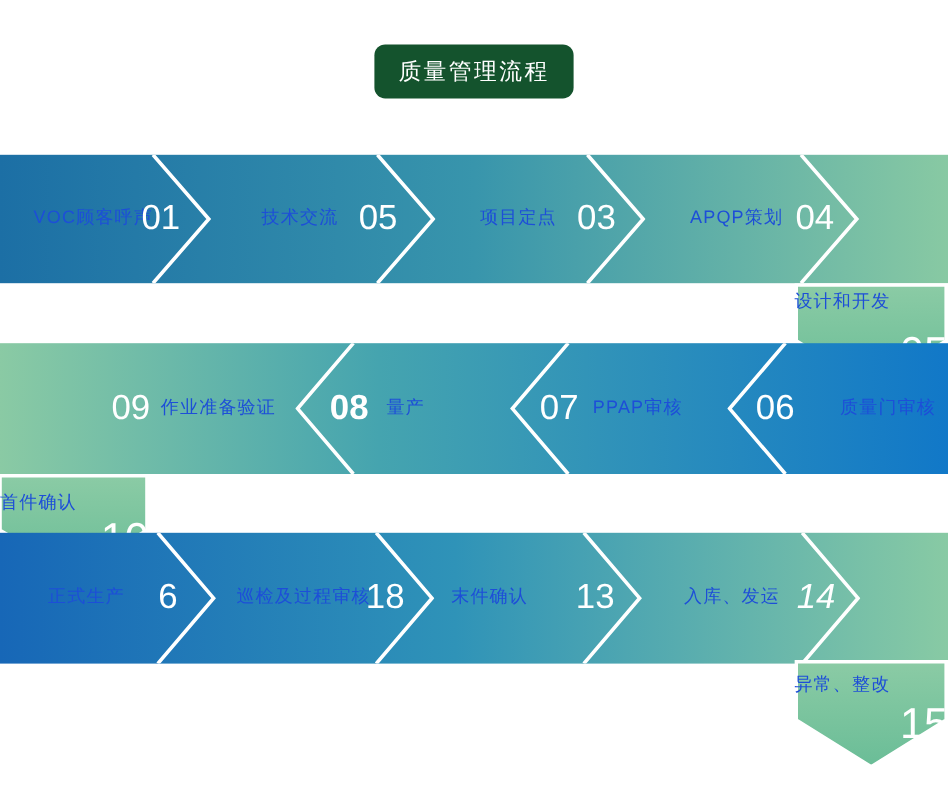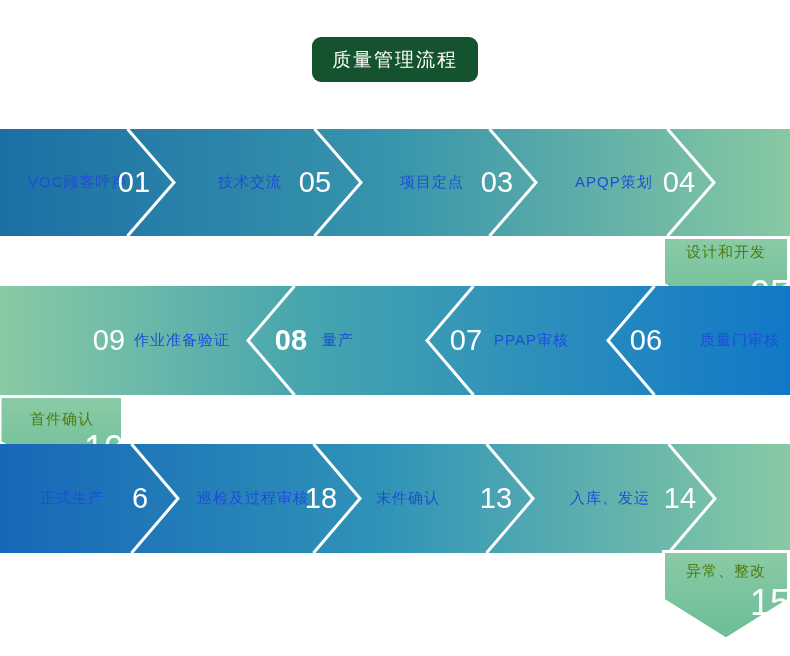--- a/index.html
+++ b/index.html
@@ -18,21 +18,21 @@
   .band.r3{top:444px;height:109px;background:linear-gradient(90deg,#1767B7 0%,#2F93B8 48%,#88CAA4 100%);}
   .chev{position:absolute;display:block;}
   .step-label{
     position:absolute;color:#1d4ed8;font-size:15px;line-height:20px;letter-spacing:1px;white-space:nowrap;
   }
   .step-num{
     position:absolute;color:#fff;font-size:29px;line-height:42px;width:46px;text-align:center;font-weight:400;
   }
   .pent{position:absolute;}
   .pent-label{
-    position:absolute;color:#4d7c0f;font-size:15px;line-height:18px;text-align:center;letter-spacing:1px;white-space:nowrap;
+    position:absolute;color:#1d4ed8;font-size:15px;line-height:18px;letter-spacing:1px;white-space:nowrap;
   }
   .pent-num{
     position:absolute;color:#fff;font-size:36px;line-height:38px;text-align:right;font-weight:400;
   }
 </style>
 </head>
 <body>
 
 <div id="stage">
 
@@ -124,21 +124,21 @@
       <polyline points="1.5,0 48,54.5 1.5,109" fill="none" stroke="#ffffff" stroke-width="3"></polyline>
     </svg>
 
   <div class="step-label" style="left:40px;top:488px;">正式生产</div>
   <div class="step-num" style="left:117px;top:477px;">6</div>
   <div class="step-label" style="left:197px;top:488px;">巡检及过程审核</div>
   <div class="step-num" style="left:298px;top:477px;">18</div>
   <div class="step-label" style="left:376px;top:488px;">末件确认</div>
   <div class="step-num" style="left:473px;top:477px;">13</div>
   <div class="step-label" style="left:570px;top:488px;">入库、发运</div>
-  <div class="step-num" style="left:657px;top:477px;">14</div>
+  <div class="step-num" style="left:657px;top:477px;font-style:italic;">14</div>
 
   <svg class="pent" style="left:662px;top:550px;" width="128" height="92">
     <defs>
         <linearGradient id="g15" x1="0" y1="0" x2="0" y2="1">
           <stop offset="0" stop-color="#8BCBA5"></stop>
           <stop offset="1" stop-color="#6ABD97"></stop>
         </linearGradient>
       </defs>
     <polygon points="1.5,1.5 126.5,1.5 126.5,50 64,89 1.5,50" fill="url(#g15)" stroke="#ffffff" stroke-width="3"></polygon>
   </svg>

